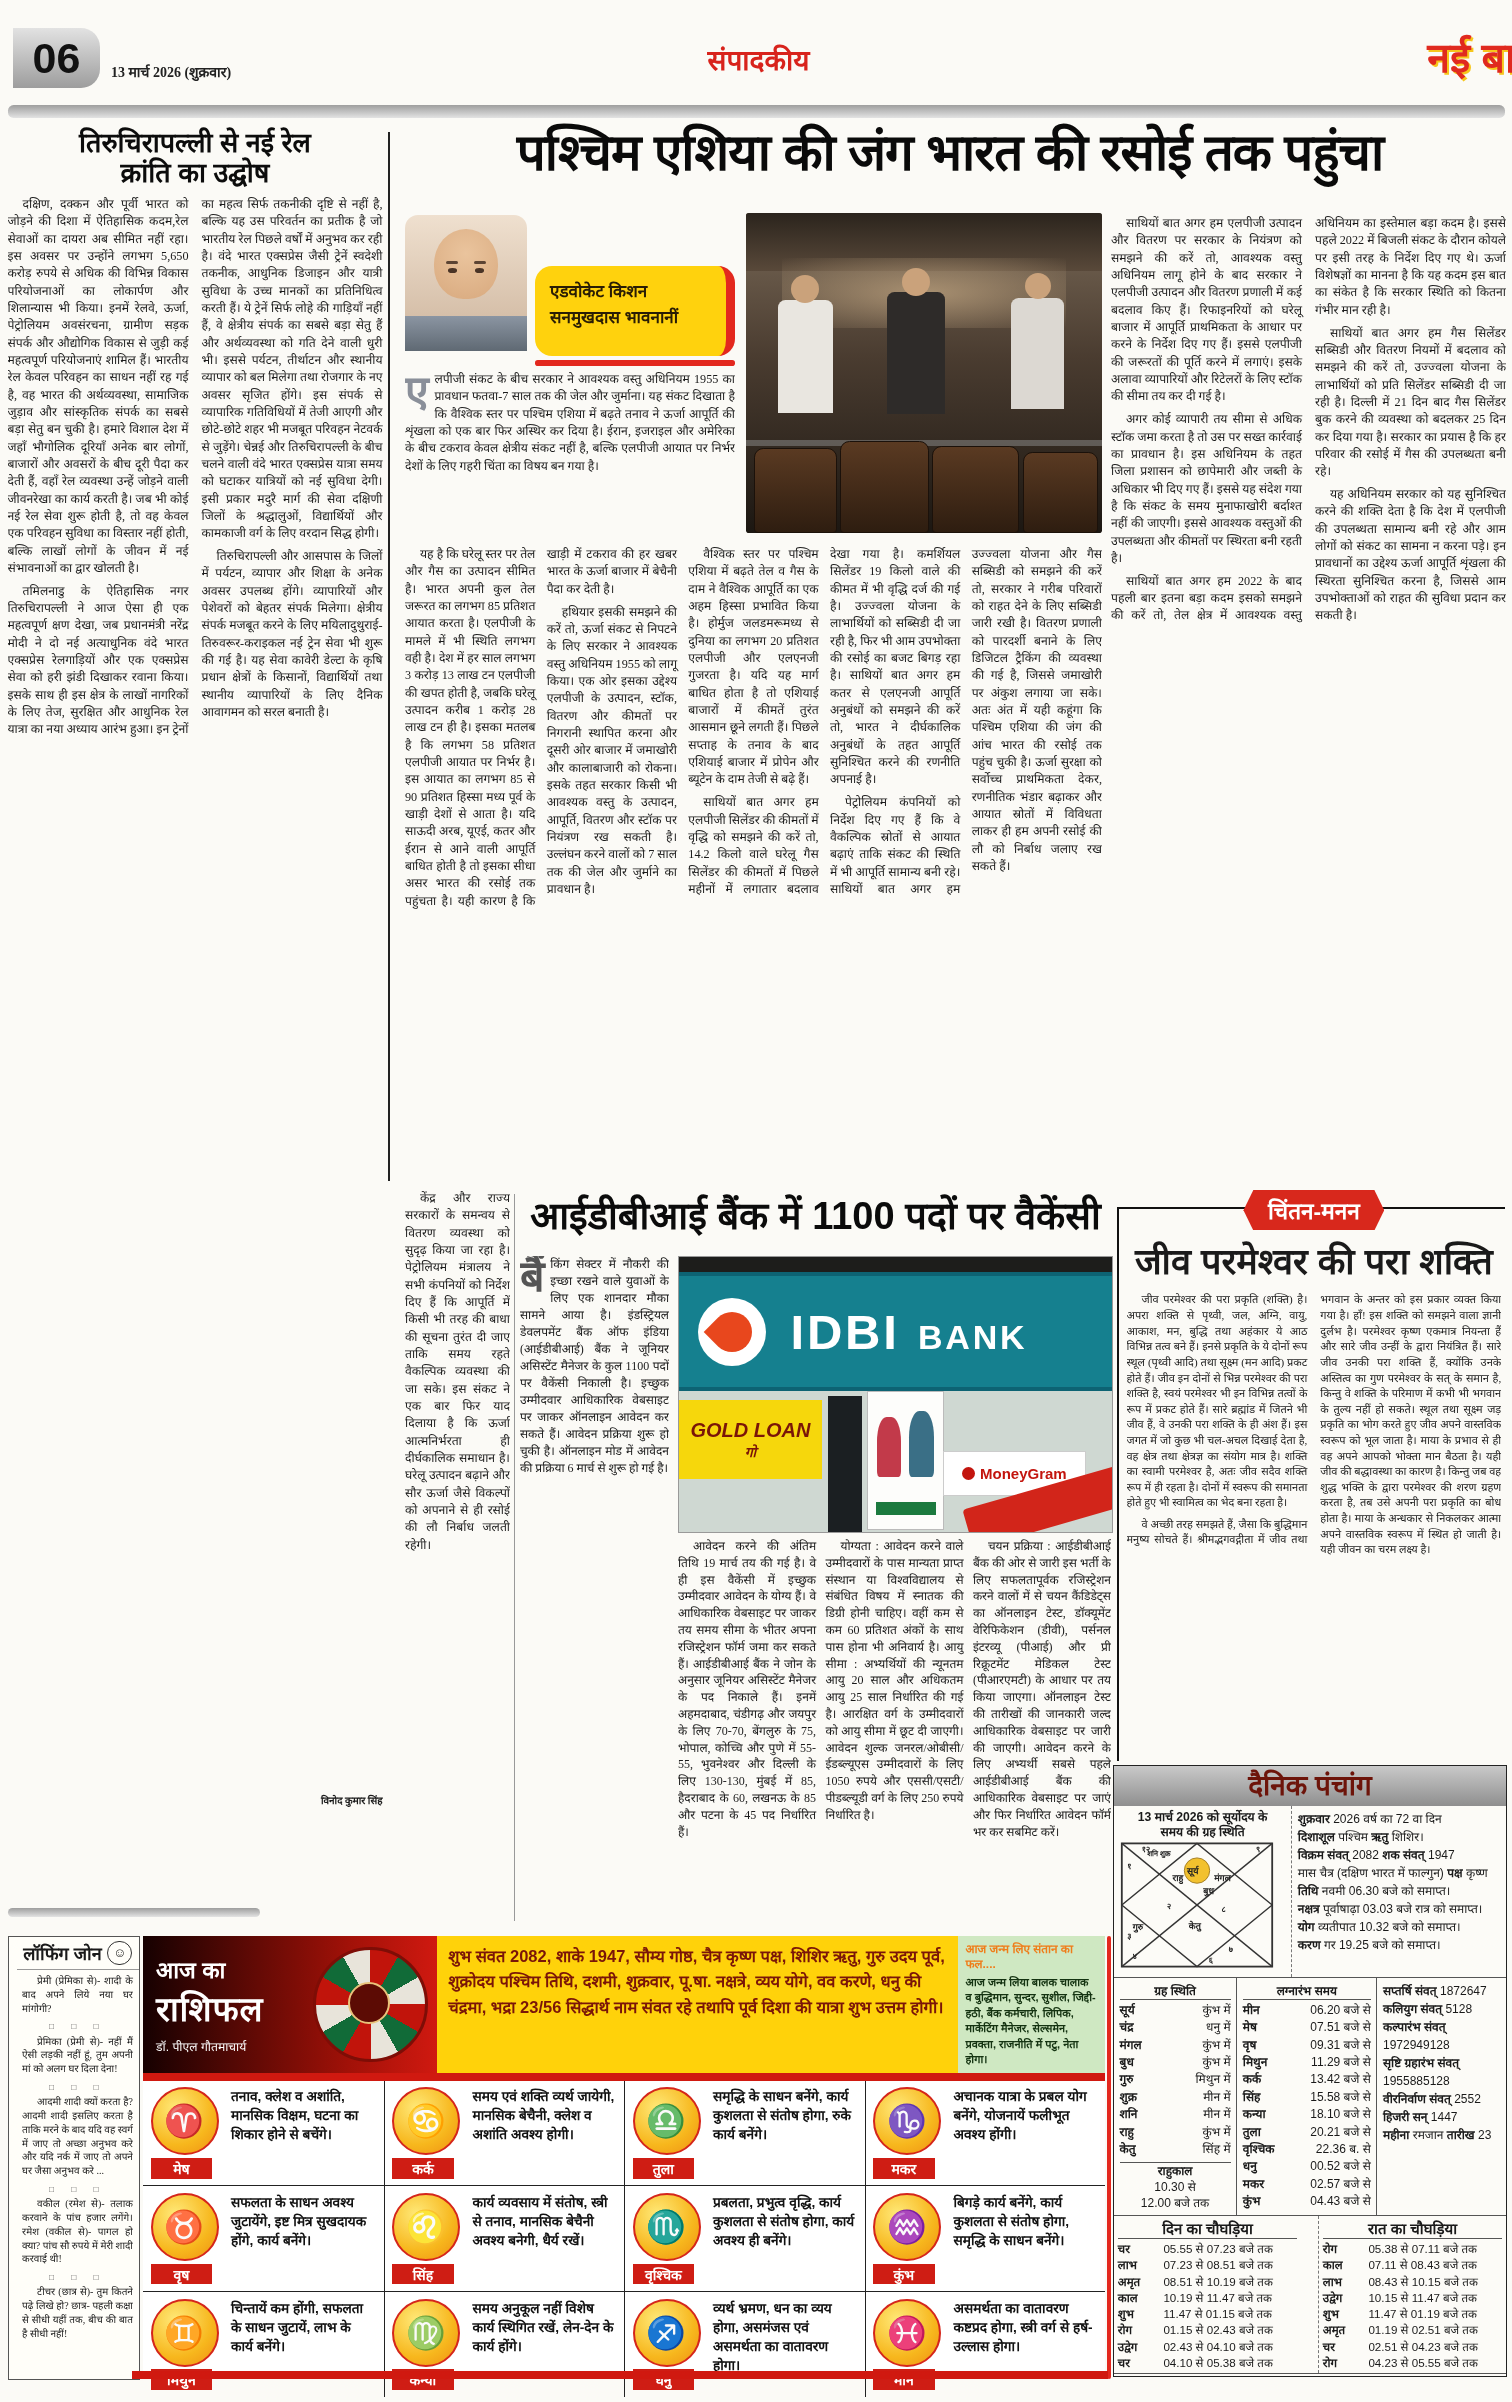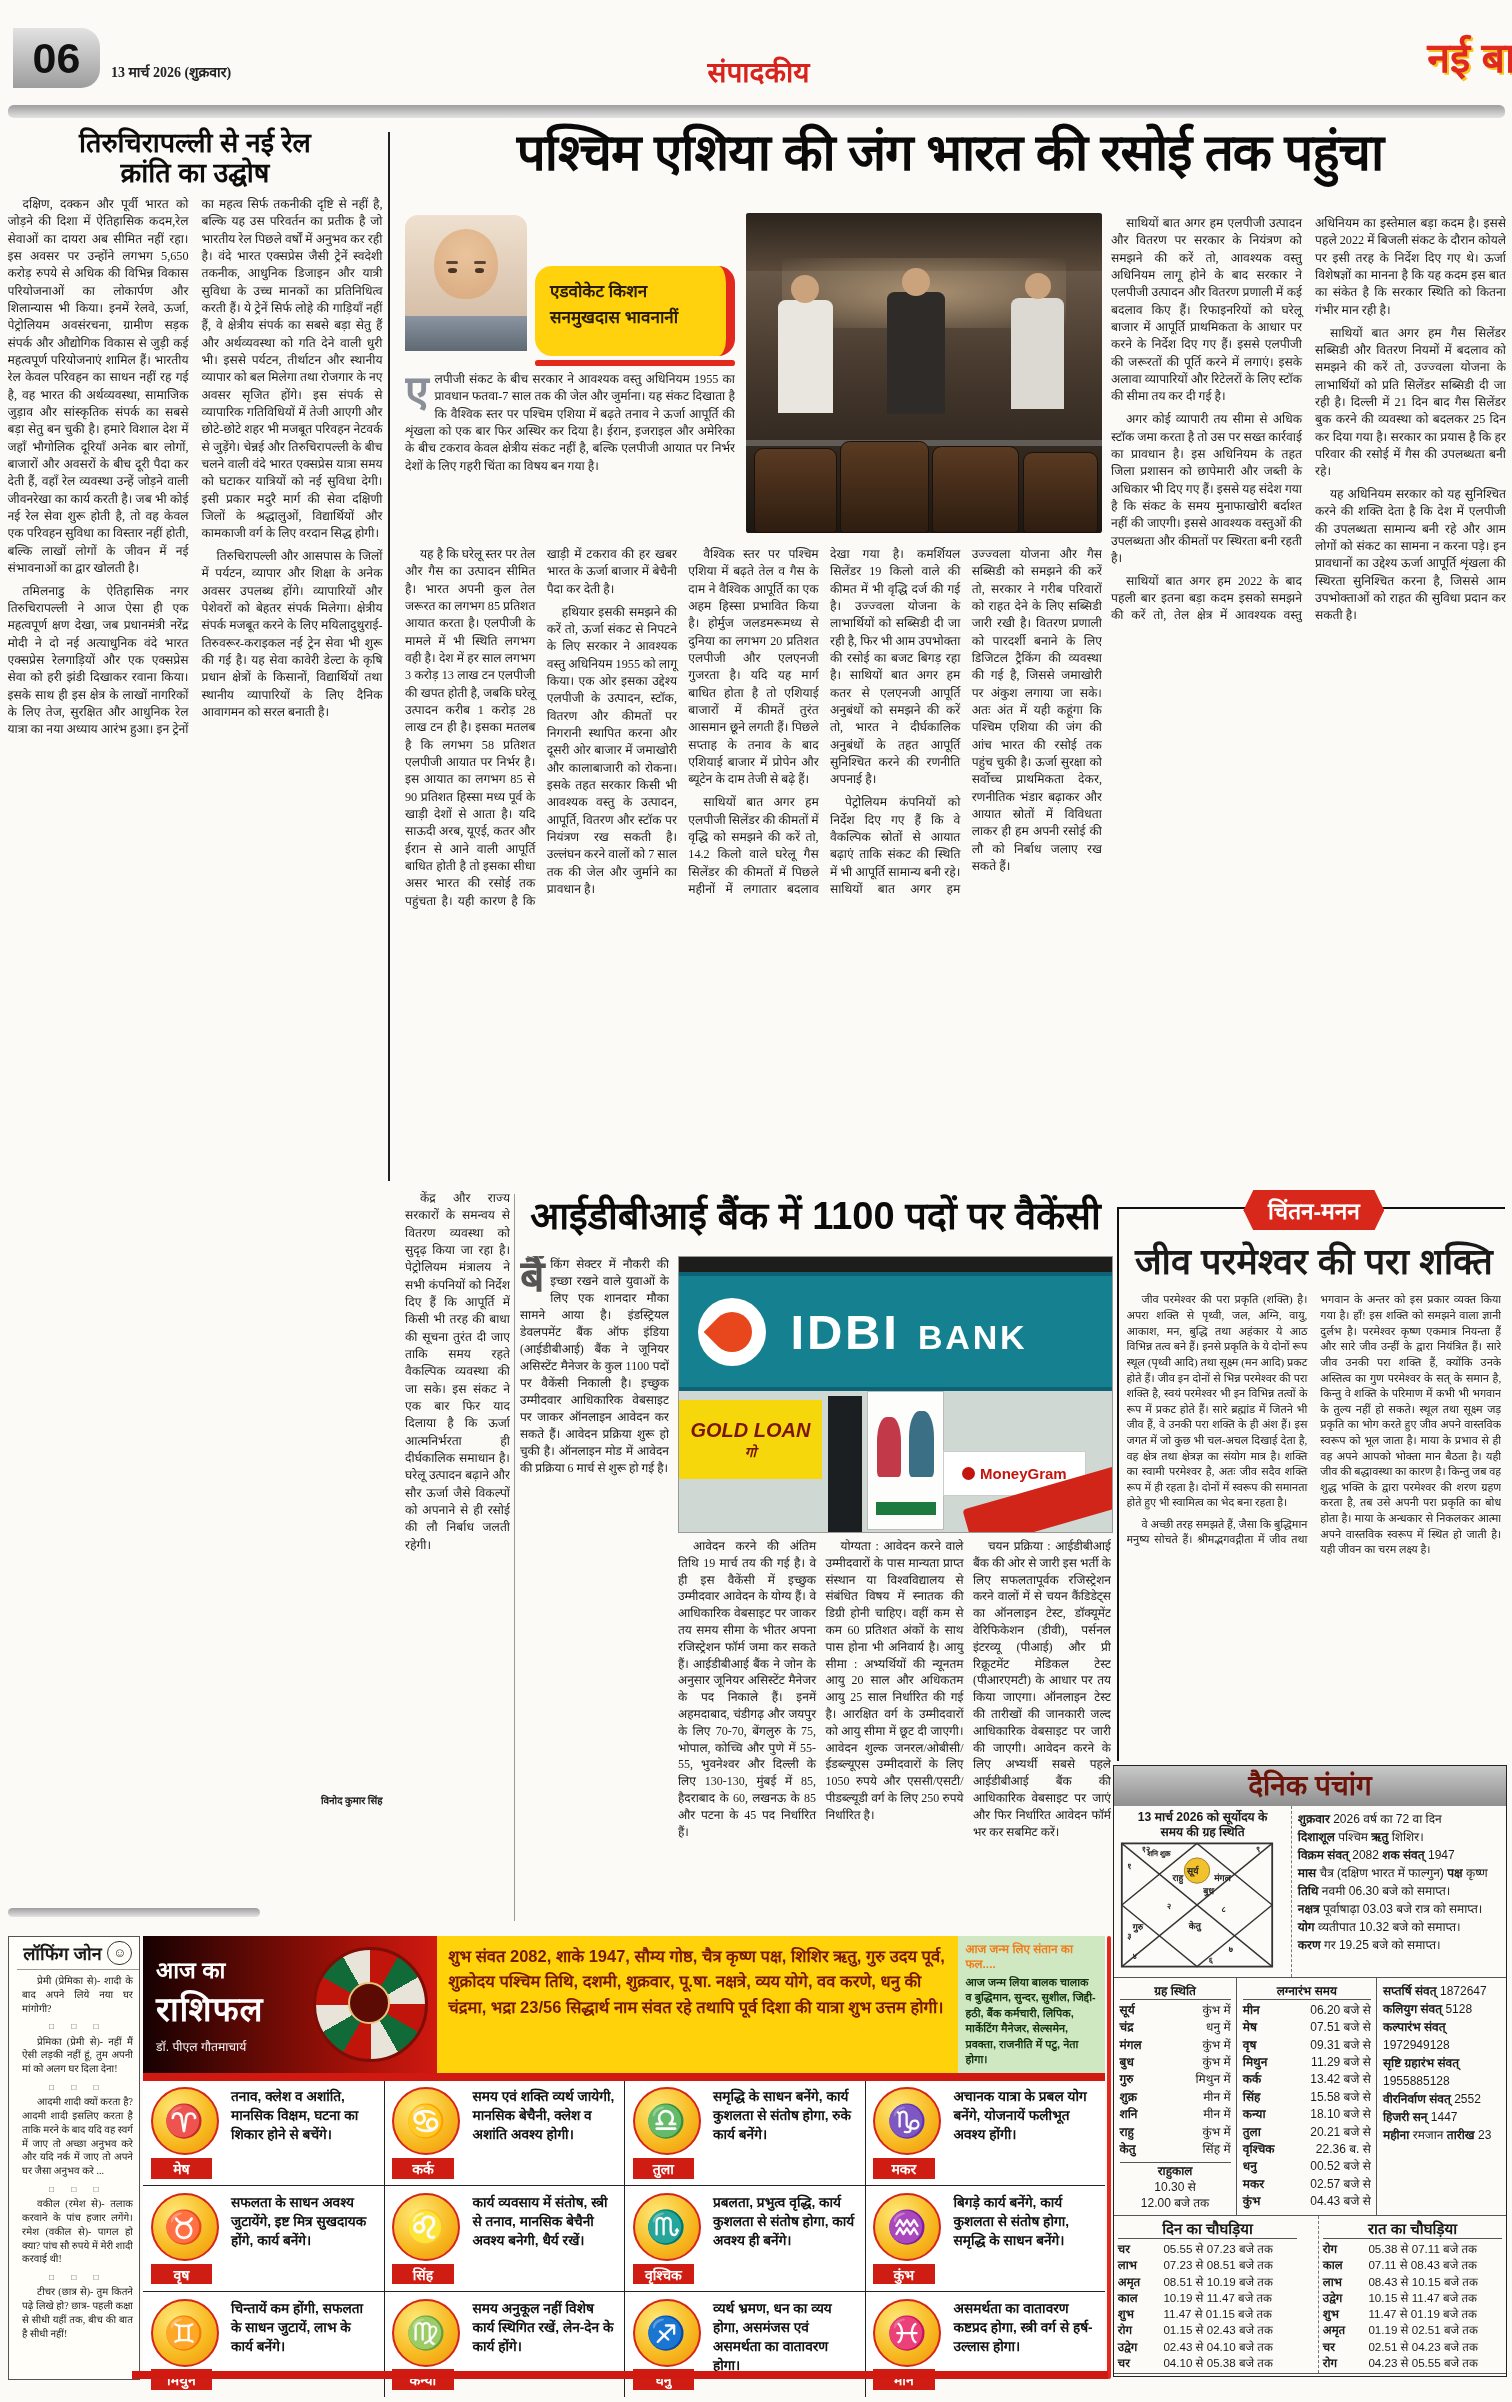--- a/index.html
+++ b/index.html
@@ -105,21 +105,21 @@
   .rlabel{margin-top:2.8px;background:#cf1d14;color:#fff;font-family:"Liberation Sans",sans-serif;font-weight:700;font-size:14px;padding:0.9px 9.4px;min-width:43px;text-align:center;}
   .rtext{flex:1;font-family:"Liberation Sans",sans-serif;font-weight:700;font-size:13.7px;line-height:1.4;color:#111;}
 </style>
 </head>
 <body>
 
 <div id="page">
 
   <div class="abs pgnum" style="left:13px;top:28px;width:87px;height:60px;">06</div>
   <div class="abs pgdate" style="left:111px;top:62px;width:226px;">13 मार्च 2026 (शुक्रवार)</div>
-  <div class="abs sect" style="left:650px;top:52px;width:217px;">संपादकीय</div>
+  <div class="abs sect" style="left:650px;top:40px;width:217px;">संपादकीय</div>
   <div class="abs mast" style="left:1283px;top:28px;width:256px;">नई बात</div>
   <div class="abs gbar" style="left:7.5px;top:105px;width:1497px;height:13px;"></div>
 
   <div class="abs rail" style="left:7.5px;top:128px;width:375px;height:1750px;">
     <h1><span>तिरुचिरापल्ली से नई रेल</span><br><span>क्रांति का उद्घोष</span></h1>
     <div class="rail-body jt" id="rail-body">
         <p class="jt">दक्षिण, दक्कन और पूर्वी भारत को जोड़ने की दिशा में ऐतिहासिक कदम,रेल सेवाओं का दायरा अब सीमित नहीं रहा। इस अवसर पर उन्होंने लगभग 5,650 करोड़ रुपये से अधिक की विभिन्न विकास परियोजनाओं का लोकार्पण और शिलान्यास भी किया। इनमें रेलवे, ऊर्जा, पेट्रोलियम अवसंरचना, ग्रामीण सड़क संपर्क और औद्योगिक विकास से जुड़ी कई महत्वपूर्ण परियोजनाएं शामिल हैं। भारतीय रेल केवल परिवहन का साधन नहीं रह गई है, वह भारत की अर्थव्यवस्था, सामाजिक जुड़ाव और सांस्कृतिक संपर्क का सबसे बड़ा सेतु बन चुकी है। हमारे विशाल देश में जहाँ भौगोलिक दूरियाँ अनेक बार लोगों, बाजारों और अवसरों के बीच दूरी पैदा कर देती हैं, वहाँ रेल व्यवस्था उन्हें जोड़ने वाली जीवनरेखा का कार्य करती है। जब भी कोई नई रेल सेवा शुरू होती है, तो वह केवल एक परिवहन सुविधा का विस्तार नहीं होती, बल्कि लाखों लोगों के जीवन में नई संभावनाओं का द्वार खोलती है।</p>
         <p class="jt">तमिलनाडु के ऐतिहासिक नगर तिरुचिरापल्ली ने आज ऐसा ही एक महत्वपूर्ण क्षण देखा, जब प्रधानमंत्री नरेंद्र मोदी ने दो नई अत्याधुनिक वंदे भारत एक्सप्रेस रेलगाड़ियों और एक एक्सप्रेस सेवा को हरी झंडी दिखाकर रवाना किया। इसके साथ ही इस क्षेत्र के लाखों नागरिकों के लिए तेज, सुरक्षित और आधुनिक रेल यात्रा का नया अध्याय आरंभ हुआ। इन ट्रेनों का महत्व सिर्फ तकनीकी दृष्टि से नहीं है, बल्कि यह उस परिवर्तन का प्रतीक है जो भारतीय रेल पिछले वर्षों में अनुभव कर रही है। वंदे भारत एक्सप्रेस जैसी ट्रेनें स्वदेशी तकनीक, आधुनिक डिजाइन और यात्री सुविधा के उच्च मानकों का प्रतिनिधित्व करती हैं। ये ट्रेनें सिर्फ लोहे की गाड़ियाँ नहीं हैं, वे क्षेत्रीय संपर्क का सबसे बड़ा सेतु हैं और अर्थव्यवस्था को गति देने वाली धुरी भी। इससे पर्यटन, तीर्थाटन और स्थानीय व्यापार को बल मिलेगा तथा रोजगार के नए अवसर सृजित होंगे। इस संपर्क से व्यापारिक गतिविधियों में तेजी आएगी और छोटे-छोटे शहर भी मजबूत परिवहन नेटवर्क से जुड़ेंगे। चेन्नई और तिरुचिरापल्ली के बीच चलने वाली वंदे भारत एक्सप्रेस यात्रा समय को घटाकर यात्रियों को नई सुविधा देगी। इसी प्रकार मदुरै मार्ग की सेवा दक्षिणी जिलों के श्रद्धालुओं, विद्यार्थियों और कामकाजी वर्ग के लिए वरदान सिद्ध होगी।</p>
         <p class="jt">तिरुचिरापल्ली और आसपास के जिलों में पर्यटन, व्यापार और शिक्षा के अनेक अवसर उपलब्ध होंगे। व्यापारियों और पेशेवरों को बेहतर संपर्क मिलेगा। क्षेत्रीय संपर्क मजबूत करने के लिए मयिलादुथुराई-तिरुवरूर-कराइकल नई ट्रेन सेवा भी शुरू की गई है। यह सेवा कावेरी डेल्टा के कृषि प्रधान क्षेत्रों के किसानों, विद्यार्थियों तथा स्थानीय व्यापारियों के लिए दैनिक आवागमन को सरल बनाती है।</p>
       </div>
@@ -257,21 +257,21 @@
             <text x="14" y="130" font-size="9" font-weight="700" fill="#222">४</text>
             <text x="8" y="108" font-size="9" font-weight="700" fill="#222">३</text>
             <text x="52" y="74" font-size="9" font-weight="700" fill="#222">२</text>
             <text x="112" y="78" font-size="9" font-weight="700" fill="#222">८</text>
           </svg>
       </div>
       <div class="sec" style="flex:1;" id="pan-info">
           <div class="pline"><span style="font-weight: 700;">शुक्रवार</span><span> 2026 वर्ष का 72 वा दिन</span></div>
           <div class="pline"><span style="font-weight: 700;">दिशाशूल</span><span> पश्चिम </span><span style="font-weight: 700;">ऋतु</span><span> शिशिर।</span></div>
           <div class="pline"><span style="font-weight: 700;">विक्रम संवत्</span><span> 2082 </span><span style="font-weight: 700;">शक संवत्</span><span> 1947</span></div>
-          <div class="pline"><span style="font-weight: 700;">मास</span><span> चैत्र (दक्षिण भारत में फाल्गुन) </span><span style="font-weight: 700;">पक्ष</span><span> कृष्ण</span></div>
+          <div class="pline"><span style="font-weight: 400;">मास</span><span> चैत्र (दक्षिण भारत में फाल्गुन) </span><span style="font-weight: 700;">पक्ष</span><span> कृष्ण</span></div>
           <div class="pline"><span style="font-weight: 700;">तिथि</span><span> नवमी 06.30 बजे को समाप्त।</span></div>
           <div class="pline"><span style="font-weight: 700;">नक्षत्र</span><span> पूर्वाषाढ़ा 03.03 बजे रात्र को समाप्त।</span></div>
           <div class="pline"><span style="font-weight: 700;">योग</span><span> व्यतीपात 10.32 बजे को समाप्त।</span></div>
           <div class="pline"><span style="font-weight: 700;">करण</span><span> गर 19.25 बजे को समाप्त।</span></div>
         </div>
     </div>
     <div style="display:flex;border-top:0.9px solid #555;">
       <div class="sec" style="width:111px;border-right:0.9px solid #555;">
         <div class="panh">ग्रह स्थिति</div>
         <div id="grah-rows">

